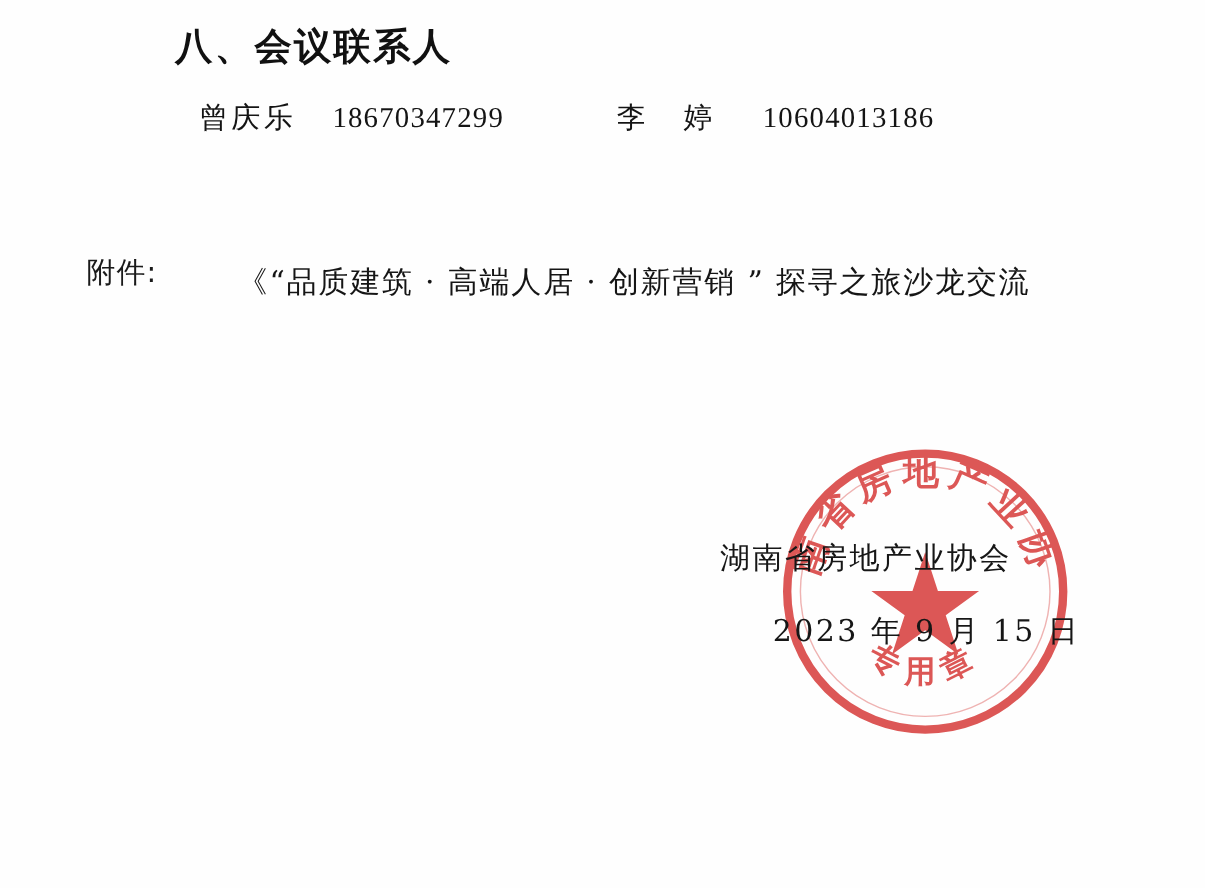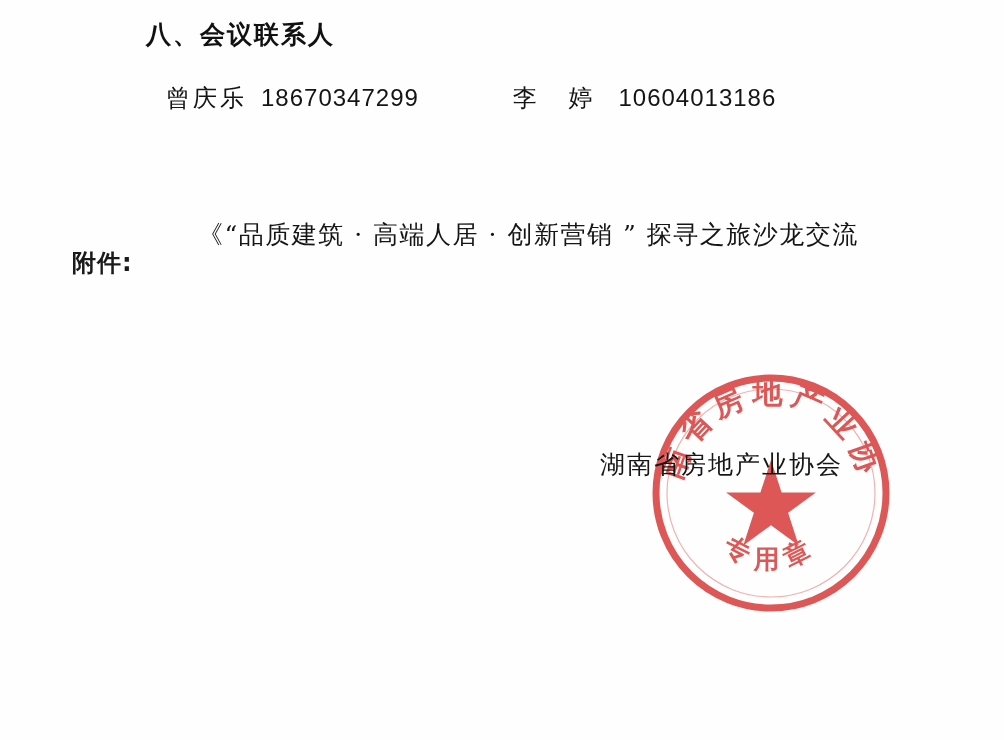--- a/index.html
+++ b/index.html
@@ -22,44 +22,44 @@
     background: #fefefe;
   }
 
   
   .section-heading {
     position: absolute;
     left: 146px;
     top: 18px;
     font-family: "DejaVu Sans", "Liberation Sans", sans-serif;
     font-weight: bold;
-    font-size: 25px;
+    font-size: 31px;
     letter-spacing: 2px;
     color: #111;
     white-space: nowrap;
   }
 
   
   .contacts-row {
     position: absolute;
     left: 146px;
     top: 82px;
     font-size: 24px;
     letter-spacing: 1px;
     white-space: nowrap;
     color: #141414;
   }
   .contact-name {
     letter-spacing: 3px;
     margin-left: 20px;
   }
   .contact-phone {
-    font-family: Liberation Sans, sans-serif;
+    font-family: Liberation Serif, serif;
     letter-spacing: 1px;
-    margin-left: 14px;
+    margin-left: 30px;
   }
   .contact-gap {
     display: inline-block;
     width: 74px;
   }
   .contact-name-spaced {
     letter-spacing: 12px;
   }
 
   
@@ -67,24 +67,23 @@
     position: absolute;
     left: 72px;
     top: 208px;
     width: 880px;
   }
   .attachment-label {
     position: absolute;
     left: 0;
     top: 3px;
     font-family: "DejaVu Sans", "Liberation Sans", sans-serif;
-    font-weight: bold;
+    font-weight: normal;
     font-size: 24px;
     letter-spacing: 1px;
-    margin-top: 36px;
   }
   .attachment-text {
     position: absolute;
     left: 100px;
     top: 0;
     width: 780px;
     font-size: 25px;
     line-height: 54px;
     letter-spacing: 1.5px;
     color: #151515;
@@ -164,15 +163,16 @@
       </text>
       <text font-family="DejaVu Serif, Liberation Serif, serif" font-size="26" font-weight="bold" fill="#d8413f" letter-spacing="9">
         <textPath href="#sealBottomArc" startOffset="50%" text-anchor="middle">专用章</textPath>
       </text>
       <polygon fill="#d8413f" points="123,90 133.6,122.6 167.9,122.6 140.1,142.8 150.7,175.4 123,155.2 95.3,175.4 105.9,142.8 78.1,122.6 112.4,122.6"></polygon>
     </svg>
   </div>
 
   <div class="signature">
     <div class="signature-org">湖南省房地产业协会</div>
+    <div class="signature-date num">2023 年 9 月 15 日</div>
   </div>
 
 </div>
 
 </body></html>

